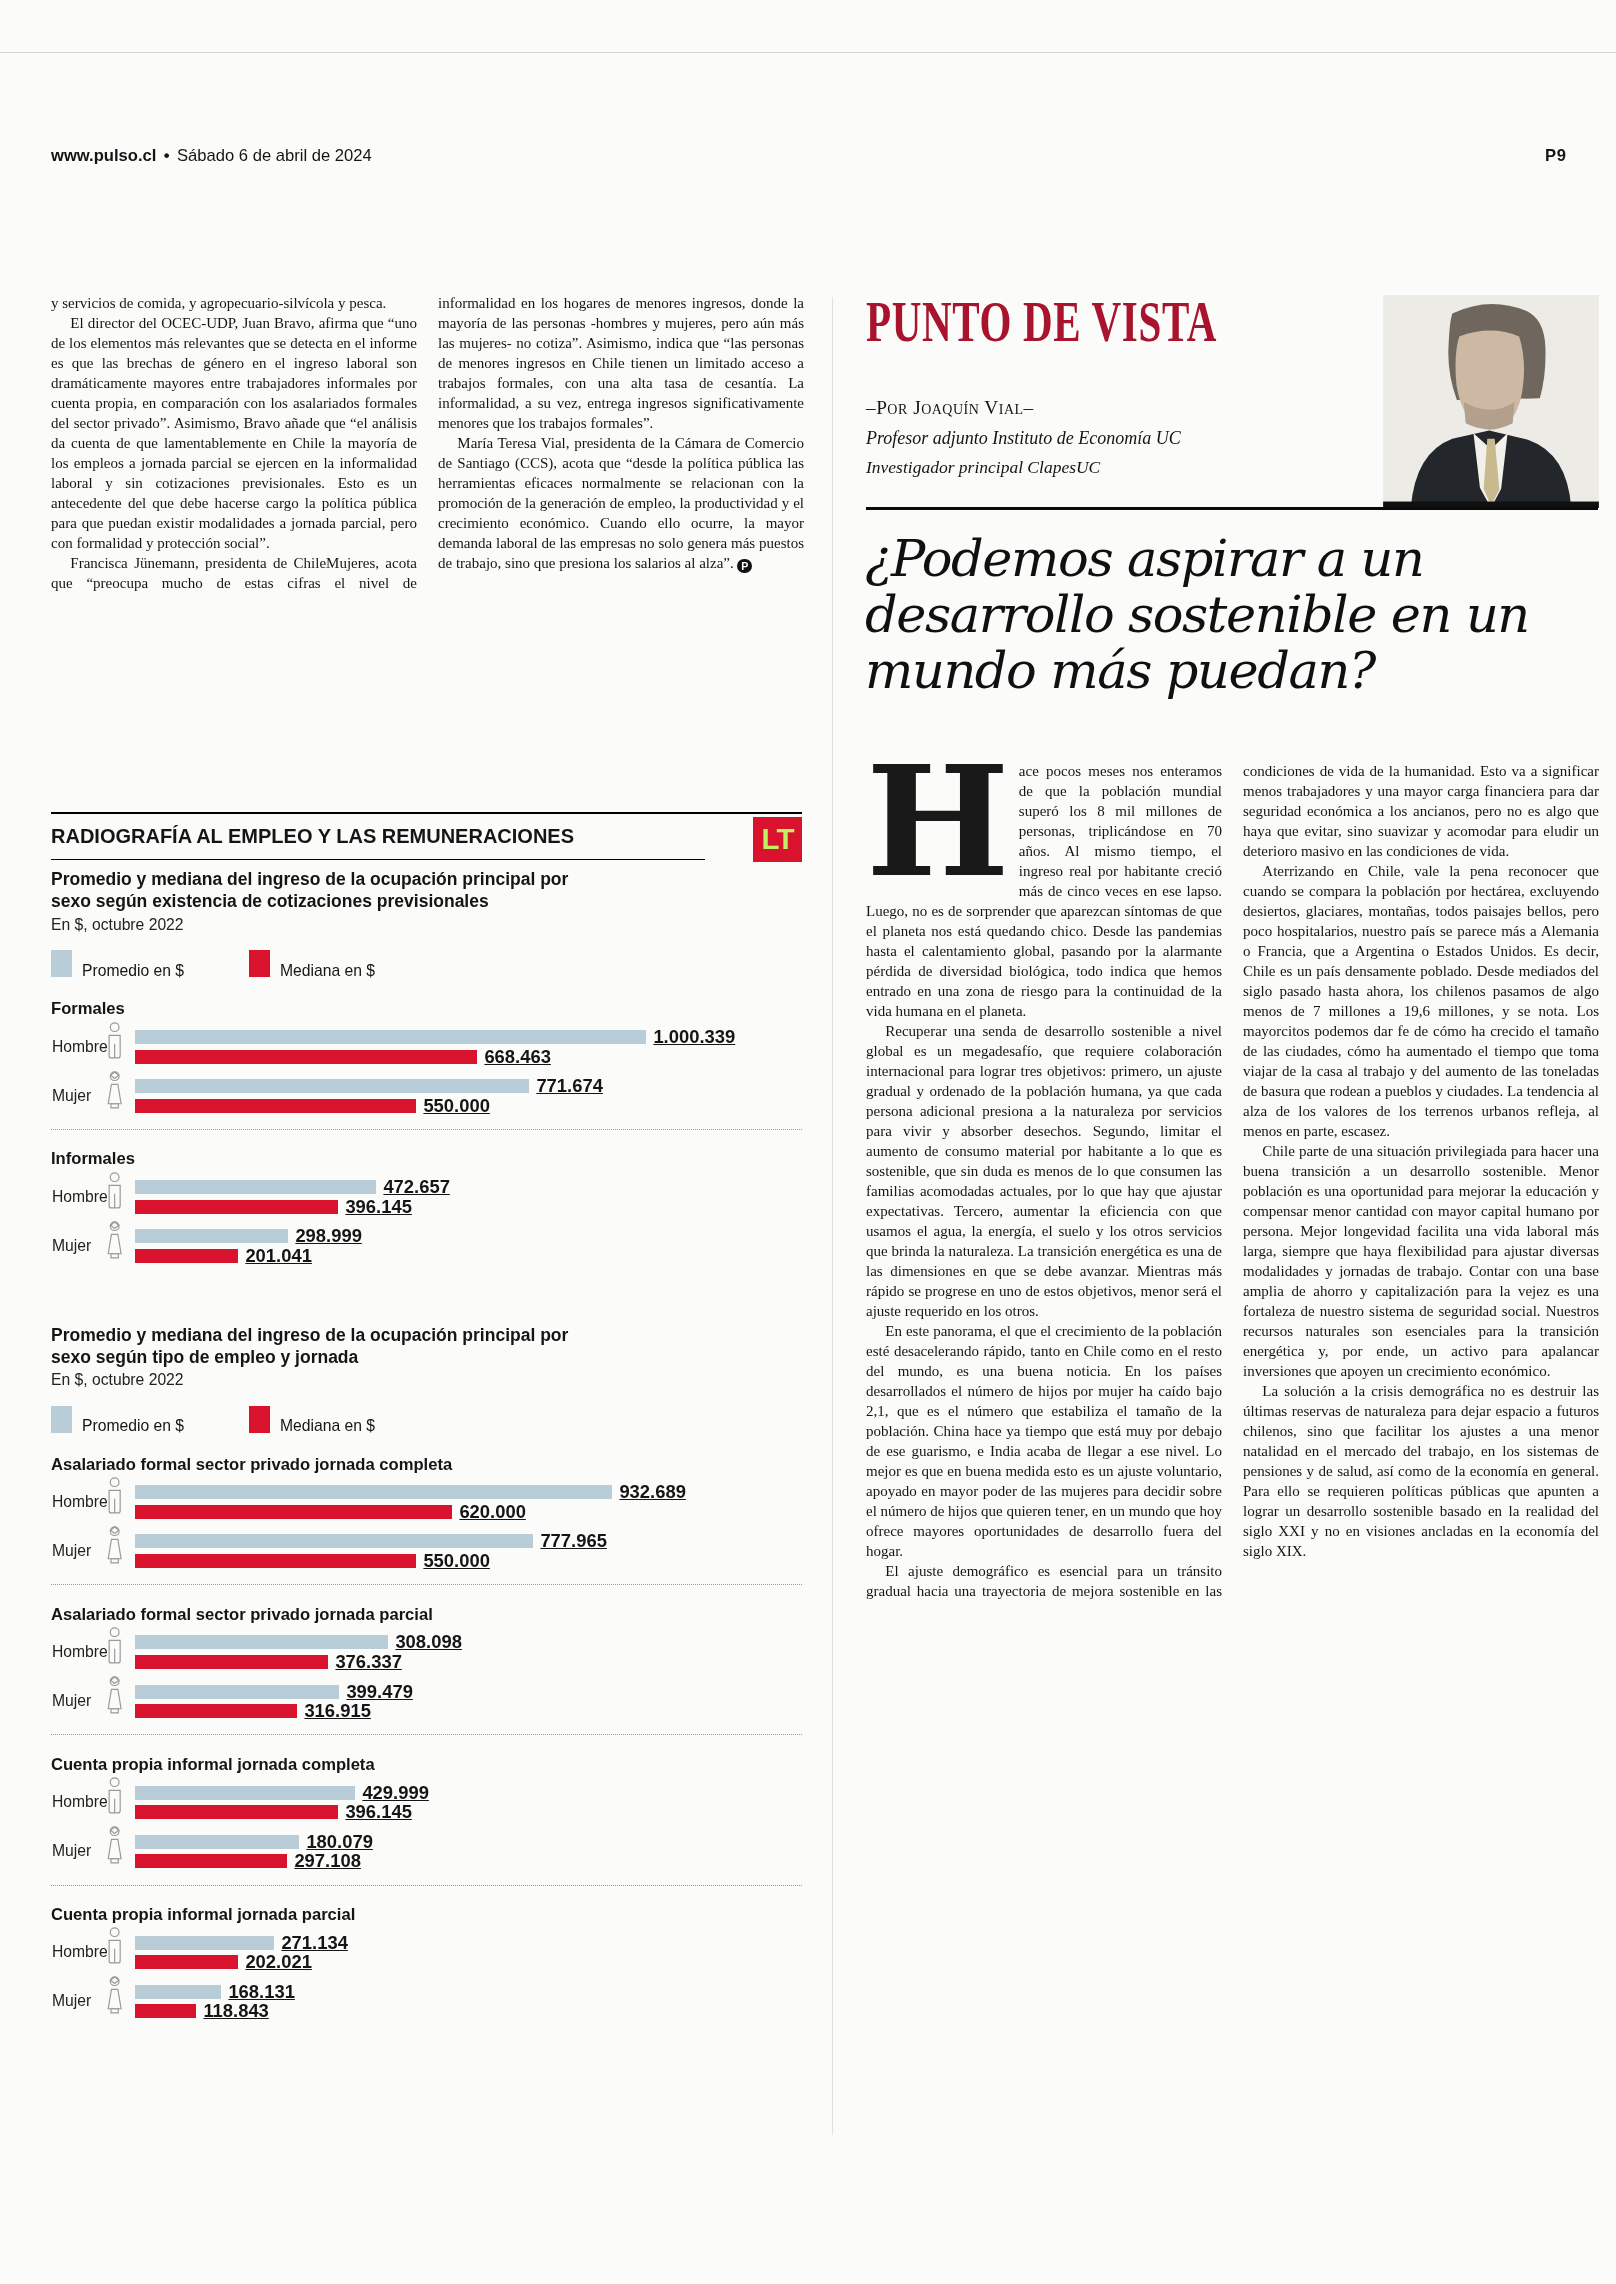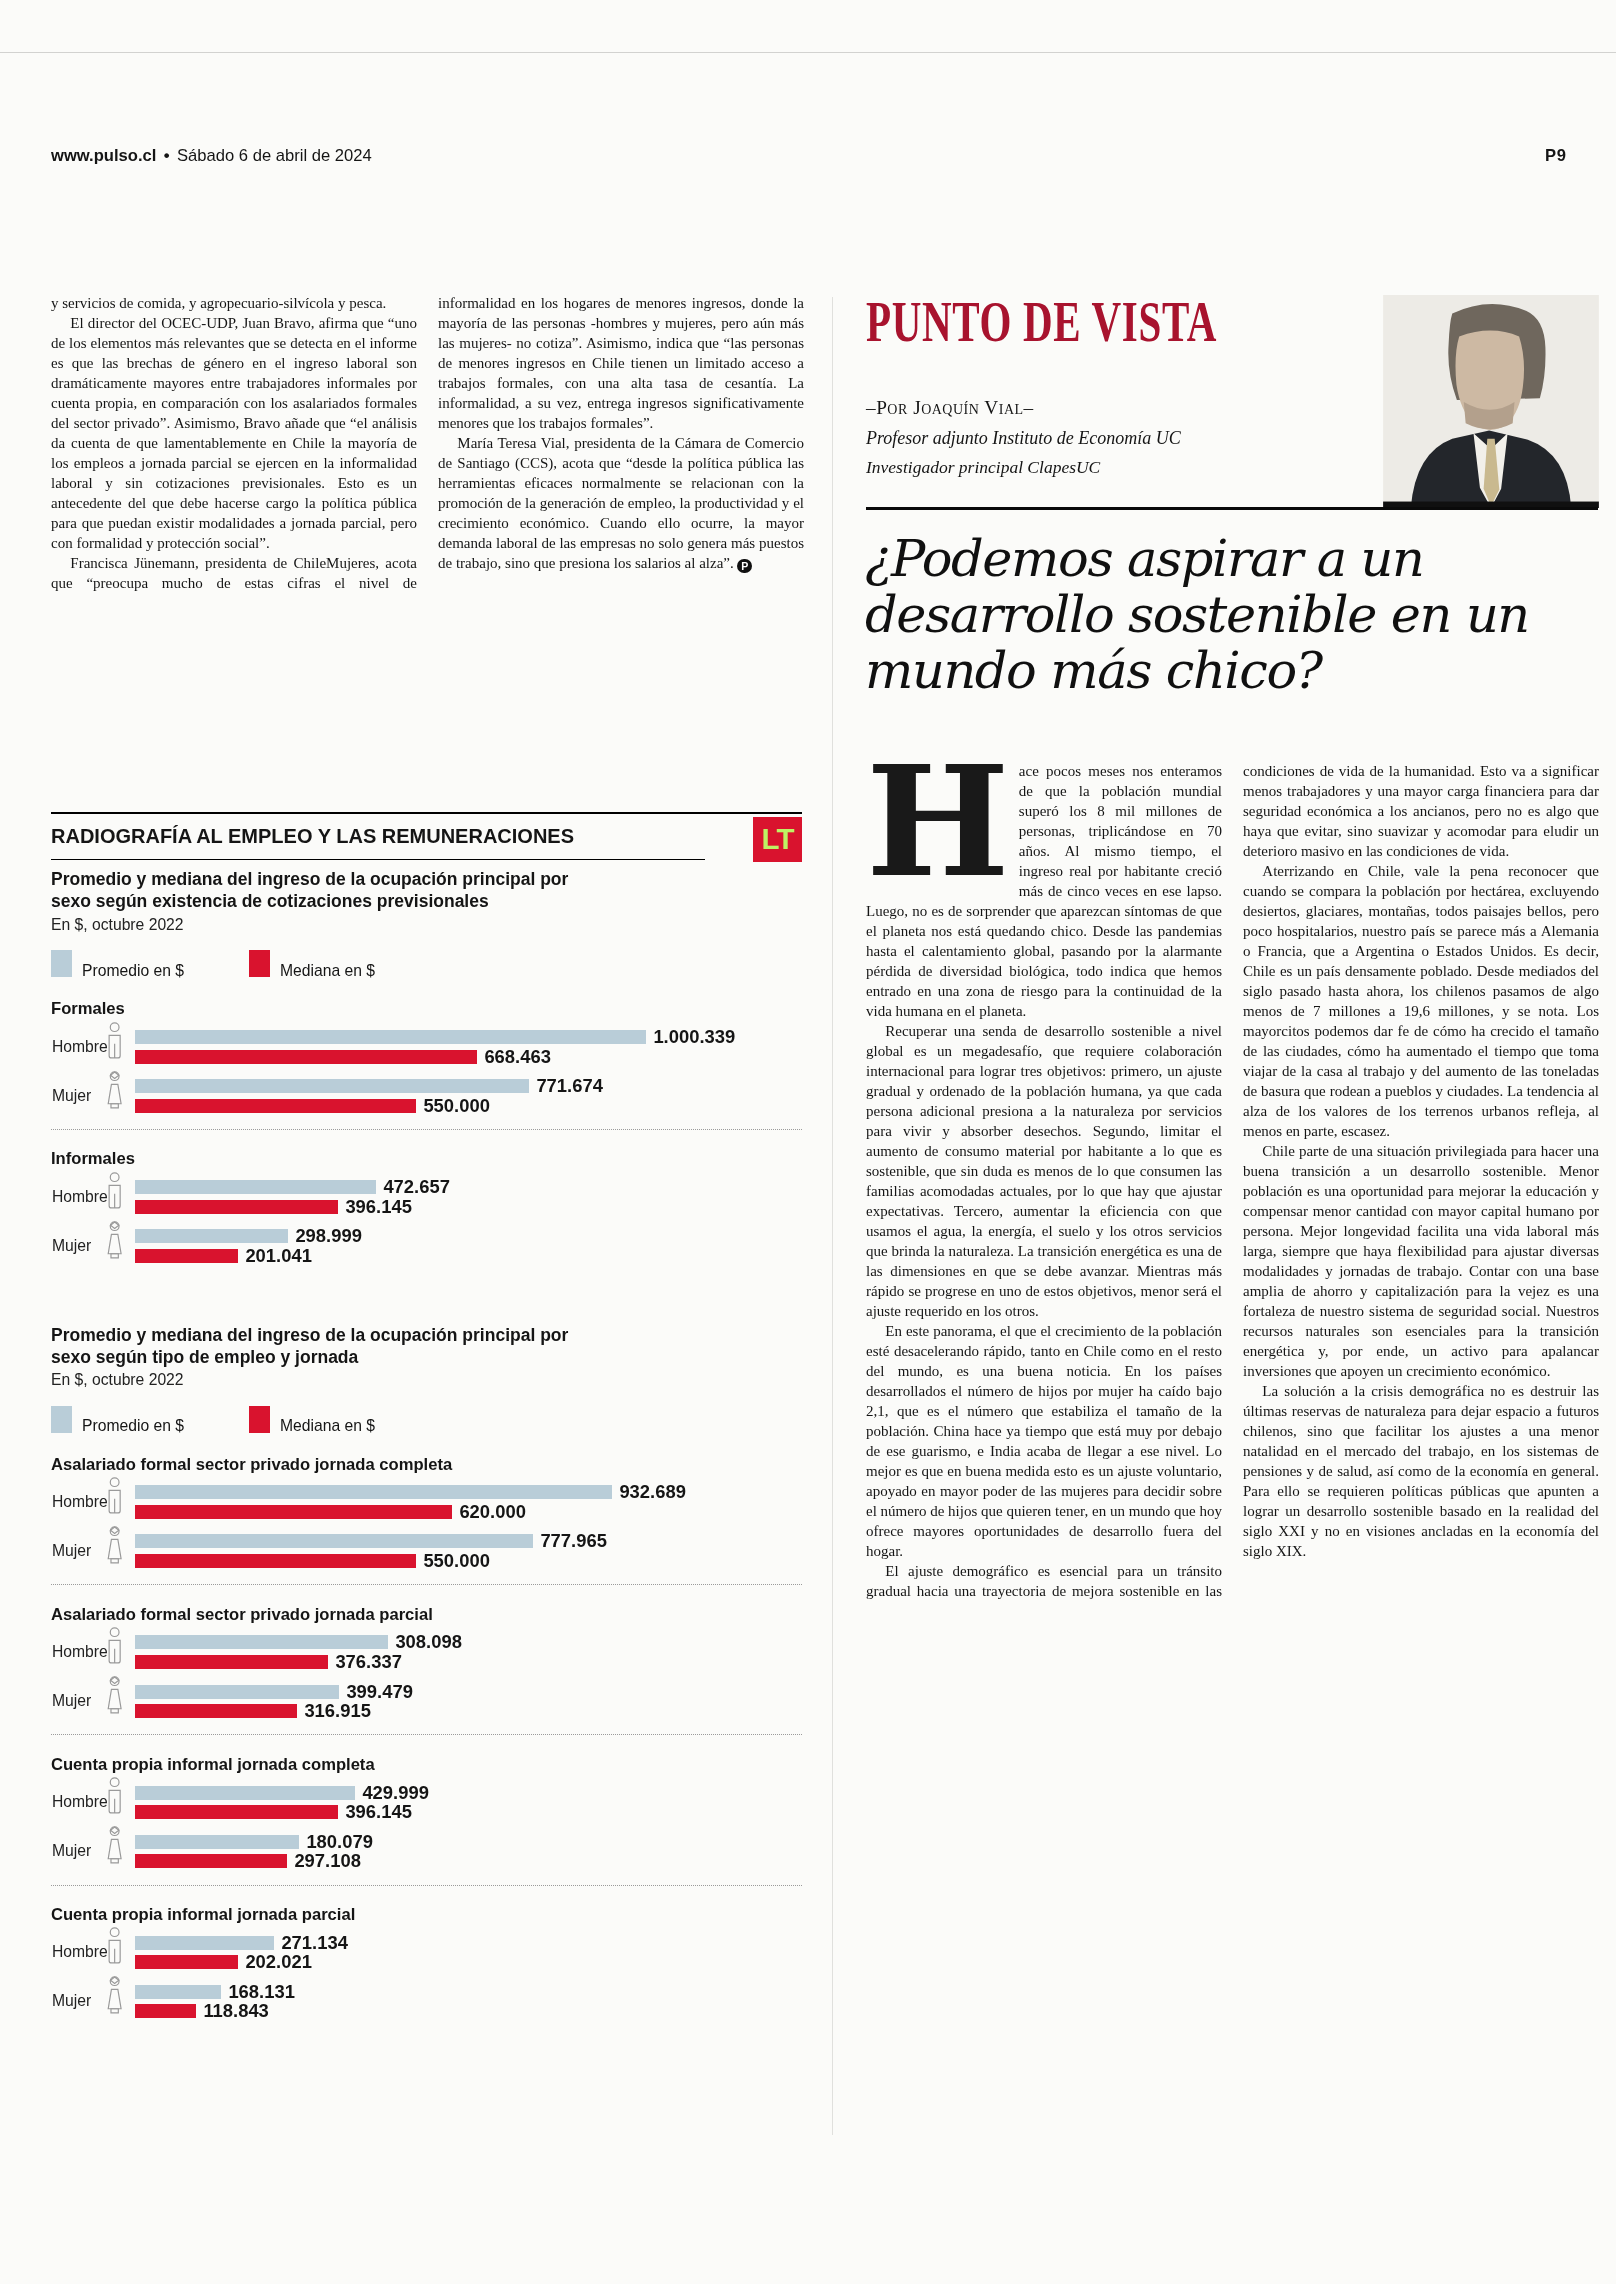--- a/index.html
+++ b/index.html
@@ -46,21 +46,21 @@
   .chart-block{margin-top:8.3px;}
   .chart-block + .chart-block{margin-top:60px;}
   .chart-title{font-size:17.5px;font-weight:bold;line-height:22px;width:544px;}
   .chart-subtitle{font-size:15.7px;margin-top:3.7px;color:#222;}
   .legend{display:flex;margin-top:14px;align-items:center;}
   .legend-item{display:flex;align-items:center;width:198px;}
   .legend-swatch{width:21px;height:27px;margin-right:10px;}
   .legend-label{font-size:15.7px;margin-top:14px;}
   .section-label{font-size:16.6px;font-weight:600;margin-top:19.3px;margin-bottom:10px;}
   .divider{border-top:1.8px dotted #9b9b9b;margin-top:15.7px;}
-  .crow{position:relative;padding-left:84px;margin-bottom:14px;margin-top:8.3px;}
+  .crow{position:relative;padding-left:84px;margin-bottom:14px;margin-top:8.3px;text-decoration:underline;}
   .crow-label{position:absolute;left:0.9px;top:50%;transform:translateY(-50%);font-size:15.7px;color:#222;}
   .crow-icon{position:absolute;left:54px;top:50%;transform:translateY(-50%);}
   .bar-line{display:flex;align-items:center;height:15.7px;margin-bottom:3.7px;}
   .bar{height:14px;}
   .bar.blue{background:var(--chart-blue);}
   .bar.red{background:var(--chart-red);}
   .bar-value{font-size:18.4px;font-weight:bold;margin-left:7.4px;white-space:nowrap;}
 
   
   .punto-kicker{position:absolute;left:866px;top:289px;font-family:var(--serif);
@@ -391,21 +391,21 @@
       <path d="M196 300 l38 34 l36 -34 l-14 120 l-22 42 l-24 -44 z" fill="#f2f0ea"></path>
       <path d="M226 312 l16 0 l10 110 l-18 36 l-16 -38 z" fill="#c9b98f"></path>
       <rect x="0" y="448" width="468" height="14" fill="#101010"></rect>
     </svg>
   </div>
 
   <div class="unit-rule"></div>
   <div class="headline" id="headline">
       <div>¿Podemos aspirar a un</div>
       <div>desarrollo sostenible en un</div>
-      <div>mundo más chico?</div>
+      <div>mundo más puedan?</div>
     </div>
   <div class="opinion-body" id="opinion-body">
       <p class="first"><span class="dropcap">H</span>ace pocos meses nos enteramos de que la población mundial superó los 8 mil millones de personas, triplicándose en 70 años. Al mismo tiempo, el ingreso real por habitante creció más de cinco veces en ese lapso. Luego, no es de sorprender que aparezcan síntomas de que el planeta nos está quedando chico. Desde las pandemias hasta el calentamiento global, pasando por la alarmante pérdida de diversidad biológica, todo indica que hemos entrado en una zona de riesgo para la continuidad de la vida humana en el planeta.</p>
       <p>Recuperar una senda de desarrollo sostenible a nivel global es un megadesafío, que requiere colaboración internacional para lograr tres objetivos: primero, un ajuste gradual y ordenado de la población humana, ya que cada persona adicional presiona a la naturaleza por servicios para vivir y absorber desechos. Segundo, limitar el aumento de consumo material por habitante a lo que es sostenible, que sin duda es menos de lo que consumen las familias acomodadas actuales, por lo que hay que ajustar expectativas. Tercero, aumentar la eficiencia con que usamos el agua, la energía, el suelo y los otros servicios que brinda la naturaleza. La transición energética es una de las dimensiones en que se debe avanzar. Mientras más rápido se progrese en uno de estos objetivos, menor será el ajuste requerido en los otros.</p>
       <p>En este panorama, el que el crecimiento de la población esté desacelerando rápido, tanto en Chile como en el resto del mundo, es una buena noticia. En los países desarrollados el número de hijos por mujer ha caído bajo 2,1, que es el número que estabiliza el tamaño de la población. China hace ya tiempo que está muy por debajo de ese guarismo, e India acaba de llegar a ese nivel. Lo mejor es que en buena medida esto es un ajuste voluntario, apoyado en mayor poder de las mujeres para decidir sobre el número de hijos que quieren tener, en un mundo que hoy ofrece mayores oportunidades de desarrollo fuera del hogar.</p>
       <p>El ajuste demográfico es esencial para un tránsito gradual hacia una trayectoria de mejora sostenible en las condiciones de vida de la humanidad. Esto va a significar menos trabajadores y una mayor carga financiera para dar seguridad económica a los ancianos, pero no es algo que haya que evitar, sino suavizar y acomodar para eludir un deterioro masivo en las condiciones de vida.</p>
       <p>Aterrizando en Chile, vale la pena reconocer que cuando se compara la población por hectárea, excluyendo desiertos, glaciares, montañas, todos paisajes bellos, pero poco hospitalarios, nuestro país se parece más a Alemania o Francia, que a Argentina o Estados Unidos. Es decir, Chile es un país densamente poblado. Desde mediados del siglo pasado hasta ahora, los chilenos pasamos de algo menos de 7 millones a 19,6 millones, y se nota. Los mayorcitos podemos dar fe de cómo ha crecido el tamaño de las ciudades, cómo ha aumentado el tiempo que toma viajar de la casa al trabajo y del aumento de las toneladas de basura que rodean a pueblos y ciudades. La tendencia al alza de los valores de los terrenos urbanos refleja, al menos en parte, escasez.</p>
       <p>Chile parte de una situación privilegiada para hacer una buena transición a un desarrollo sostenible. Menor población es una oportunidad para mejorar la educación y compensar menor cantidad con mayor capital humano por persona. Mejor longevidad facilita una vida laboral más larga, siempre que haya flexibilidad para ajustar diversas modalidades y jornadas de trabajo. Contar con una base amplia de ahorro y capitalización para la vejez es una fortaleza de nuestro sistema de seguridad social. Nuestros recursos naturales son esenciales para la transición energética y, por ende, un activo para apalancar inversiones que apoyen un crecimiento económico.</p>
       <p>La solución a la crisis demográfica no es destruir las últimas reservas de naturaleza para dejar espacio a futuros chilenos, sino que facilitar los ajustes a una menor natalidad en el mercado del trabajo, en los sistemas de pensiones y de salud, así como de la economía en general. Para ello se requieren políticas públicas que apunten a lograr un desarrollo sostenible basado en la realidad del siglo XXI y no en visiones ancladas en la economía del siglo XIX.</p>
     </div>

